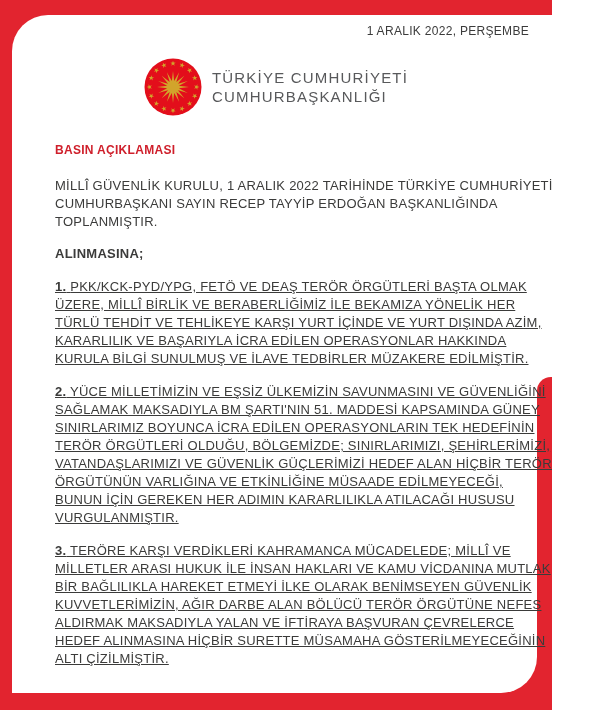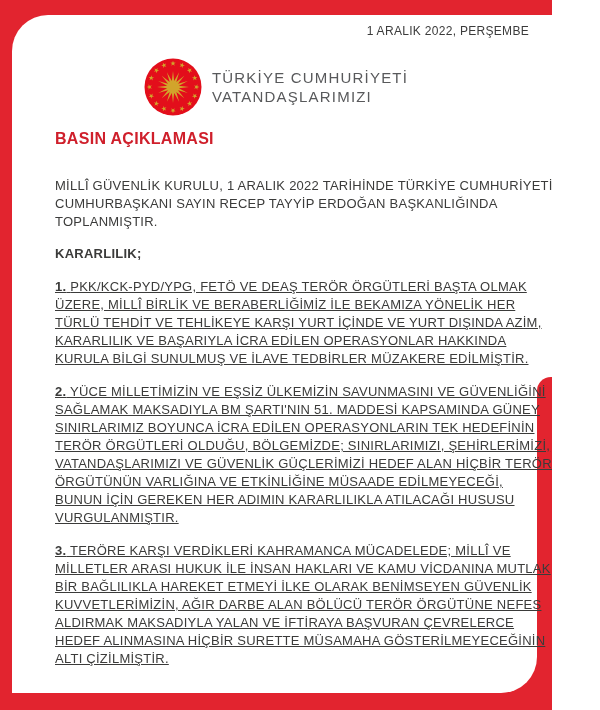--- a/index.html
+++ b/index.html
@@ -8,21 +8,21 @@
   .card{position:absolute;left:12px;top:15px;right:0;height:678px;background:#ffffff;border-radius:36px 0 0 0;}
   .right-strip{position:absolute;right:0;top:377px;width:15px;height:333px;background:var(--frame_red,#e2242f);border-top-left-radius:14px;}
   .br-notch{position:absolute;right:15px;top:657px;width:36px;height:36px;background:var(--frame_red,#e2242f);}
   .br-notch::after{content:"";position:absolute;inset:0;background:#ffffff;border-bottom-right-radius:36px;}
   .date{position:absolute;top:24px;right:23px;font-size:12px;letter-spacing:.3px;color:var(--date_text,#3b3b3b);font-weight:400;}
   .brand{position:absolute;top:58px;left:0;width:100%;display:flex;justify-content:center;align-items:center;gap:10px;}
   .seal{width:58px;height:58px;flex:0 0 auto;}
   .em-red{fill:var(--emblem_red,#e30e1b);}
   .em-gold{fill:var(--emblem_gold,#d2a42b);}
   .brand-text{font-size:15px;line-height:19px;letter-spacing:1.2px;color:var(--org_text,#58595b);font-weight:400;}
-  .title{position:absolute;left:55px;top:130px;font-size:16px;font-weight:800;letter-spacing:.3px;color:var(--title_red,#cf1f2b);text-align:center;}
+  .title{position:absolute;left:55px;top:143px;font-size:12px;font-weight:800;letter-spacing:.3px;color:var(--title_red,#cf1f2b);text-align:center;}
   .body-text{position:absolute;left:55px;top:177px;width:506px;color:var(--body_text,#3b3b3a);}
   .body-text p{margin:0 8px 14px 0;font-size:13px;line-height:18px;letter-spacing:.25px;}
   .body-text p.sub{font-weight:700;margin-bottom:15px;}
   .body-text p.item{margin-bottom:15px;text-decoration:underline;}
   .body-text p.item:last-child{margin-bottom:0;}
   .body-text b{font-weight:700;}
 </style>
 </head>
 <body>
 
@@ -55,27 +55,27 @@
         <use href="#ring-star" transform="rotate(225) translate(0,-23.5)"></use>
         <use href="#ring-star" transform="rotate(247.5) translate(0,-23.5)"></use>
         <use href="#ring-star" transform="rotate(270) translate(0,-23.5)"></use>
         <use href="#ring-star" transform="rotate(292.5) translate(0,-23.5)"></use>
         <use href="#ring-star" transform="rotate(315) translate(0,-23.5)"></use>
         <use href="#ring-star" transform="rotate(337.5) translate(0,-23.5)"></use>
       </g>
     </svg>
     <div class="brand-text">
       <div>TÜRKİYE CUMHURİYETİ</div>
-      <div>VATANDAŞLARIMIZI</div>
+      <div>CUMHURBAŞKANLIĞI</div>
     </div>
   </div>
 
   <div class="title">BASIN AÇIKLAMASI</div>
 
   <div class="body-text">
     <p>MİLLÎ GÜVENLİK KURULU, 1 ARALIK 2022 TARİHİNDE TÜRKİYE CUMHURİYETİ CUMHURBAŞKANI SAYIN RECEP TAYYİP ERDOĞAN BAŞKANLIĞINDA TOPLANMIŞTIR.</p>
-    <p class="sub">KARARLILIK;</p>
+    <p class="sub">ALINMASINA;</p>
     <p class="item"><b>1.</b> <span>PKK/KCK-PYD/YPG, FETÖ VE DEAŞ TERÖR ÖRGÜTLERİ BAŞTA OLMAK ÜZERE, MİLLÎ BİRLİK VE BERABERLİĞİMİZ İLE BEKAMIZA YÖNELİK HER TÜRLÜ TEHDİT VE TEHLİKEYE KARŞI YURT İÇİNDE VE YURT DIŞINDA AZİM, KARARLILIK VE BAŞARIYLA İCRA EDİLEN OPERASYONLAR HAKKINDA KURULA BİLGİ SUNULMUŞ VE İLAVE TEDBİRLER MÜZAKERE EDİLMİŞTİR.</span></p>
     <p class="item"><b>2.</b> <span>YÜCE MİLLETİMİZİN VE EŞSİZ ÜLKEMİZİN SAVUNMASINI VE GÜVENLİĞİNİ SAĞLAMAK MAKSADIYLA BM ŞARTI'NIN 51. MADDESİ KAPSAMINDA GÜNEY SINIRLARIMIZ BOYUNCA İCRA EDİLEN OPERASYONLARIN TEK HEDEFİNİN TERÖR ÖRGÜTLERİ OLDUĞU, BÖLGEMİZDE; SINIRLARIMIZI, ŞEHİRLERİMİZİ, VATANDAŞLARIMIZI VE GÜVENLİK GÜÇLERİMİZİ HEDEF ALAN HİÇBİR TERÖR ÖRGÜTÜNÜN VARLIĞINA VE ETKİNLİĞİNE MÜSAADE EDİLMEYECEĞİ, BUNUN İÇİN GEREKEN HER ADIMIN KARARLILIKLA ATILACAĞI HUSUSU VURGULANMIŞTIR.</span></p>
     <p class="item"><b>3.</b> <span>TERÖRE KARŞI VERDİKLERİ KAHRAMANCA MÜCADELEDE; MİLLÎ VE MİLLETLER ARASI HUKUK İLE İNSAN HAKLARI VE KAMU VİCDANINA MUTLAK BİR BAĞLILIKLA HAREKET ETMEYİ İLKE OLARAK BENİMSEYEN GÜVENLİK KUVVETLERİMİZİN, AĞIR DARBE ALAN BÖLÜCÜ TERÖR ÖRGÜTÜNE NEFES ALDIRMAK MAKSADIYLA YALAN VE İFTİRAYA BAŞVURAN ÇEVRELERCE HEDEF ALINMASINA HİÇBİR SURETTE MÜSAMAHA GÖSTERİLMEYECEĞİNİN ALTI ÇİZİLMİŞTİR.</span></p>
   </div>
 
 </div>
 
 </body></html>

